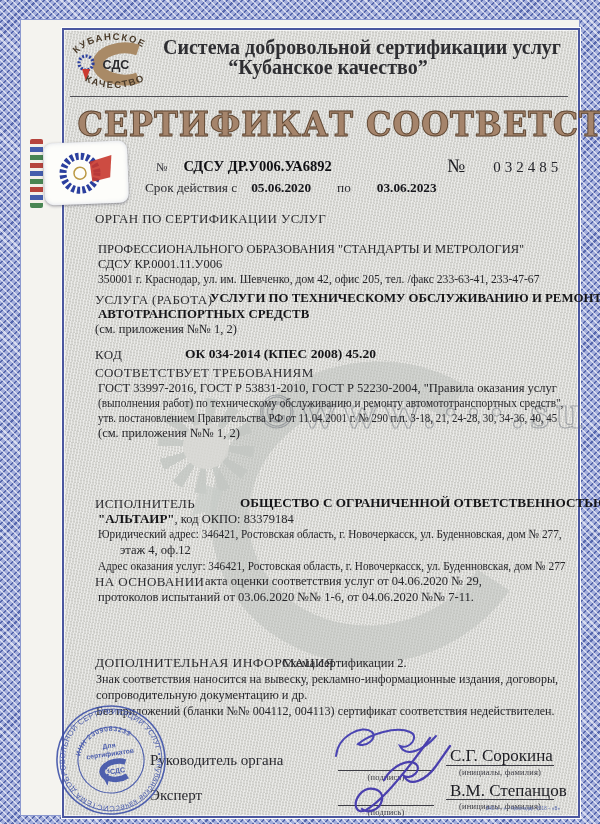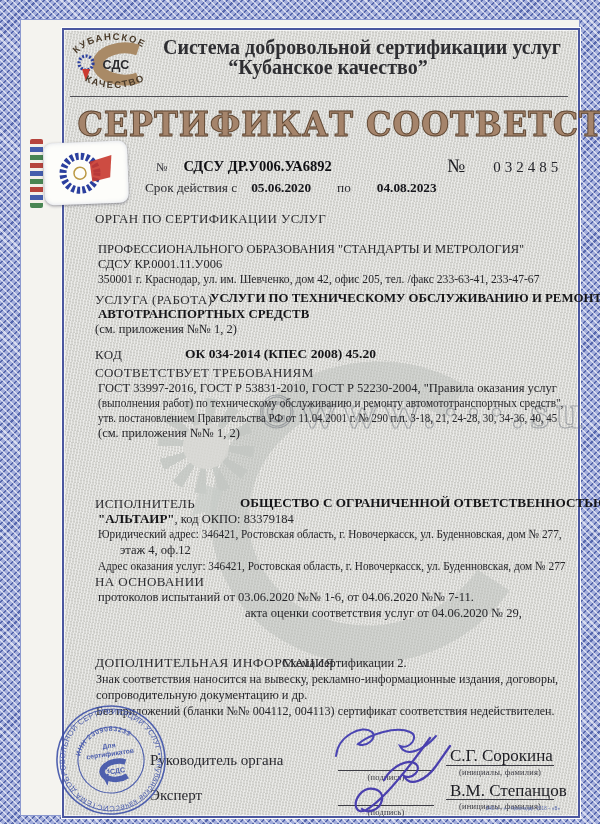--- a/index.html
+++ b/index.html
@@ -126,21 +126,21 @@
 
   <div class="t main-title">СЕРТИФИКАТ СООТВЕТСТВИЯ</div>
 
   <div class="t" style="left:156px;top:157px;">
     <span class="certno-label">№</span><span class="certno-value">СДСУ ДР.У006.УА6892</span>
   </div>
   <div class="t" style="left:447px;top:155px;">
     <span class="blankno-label">№</span><span class="blankno-value">032485</span>
   </div>
   <div class="t validity" style="left:145px;top:180px;">
-    <span>Срок действия с</span><span class="gap14"></span><span class="d">05.06.2020</span><span class="gap26"></span><span>по</span><span class="gap26"></span><span class="d">04.08.2023</span>
+    <span>Срок действия с</span><span class="gap14"></span><span class="d">05.06.2020</span><span class="gap26"></span><span>по</span><span class="gap26"></span><span class="d">03.06.2023</span>
   </div>
 
   <div class="t lbl" style="left:95px;top:211px;">ОРГАН ПО СЕРТИФИКАЦИИ УСЛУГ</div>
   <div class="t body" style="left:98px;top:242px;">ПРОФЕССИОНАЛЬНОГО ОБРАЗОВАНИЯ "СТАНДАРТЫ И МЕТРОЛОГИЯ"</div>
   <div class="t body" style="left:98px;top:257px;text-align:right;">СДСУ КР.0001.11.У006</div>
   <div class="t body s93" style="left:98px;top:272px;">350001 г. Краснодар, ул. им. Шевченко, дом 42, офис 205, тел. /факс 233-63-41, 233-47-67</div>
 
   <div class="t lbl" style="left:95px;top:292px;text-align:center;">УСЛУГА (РАБОТА)</div>
   <div class="t body b" style="left:210px;top:291px;font-size:12.8px;">УСЛУГИ ПО ТЕХНИЧЕСКОМУ ОБСЛУЖИВАНИЮ И РЕМОНТУ</div>
   <div class="t body b" style="left:98px;top:307px;font-size:12.8px;">АВТОТРАНСПОРТНЫХ СРЕДСТВ</div>
@@ -158,21 +158,21 @@
   <div class="t lbl" style="left:95px;top:496px;">ИСПОЛНИТЕЛЬ</div>
   <div class="t b" style="left:196px;top:495px;font-size:13.2px;padding-left:44px;">ОБЩЕСТВО С ОГРАНИЧЕННОЙ ОТВЕТСТВЕННОСТЬЮ</div>
   <div class="t body" style="left:98px;top:511px;">
     <span class="b" style="font-size:13px;">"АЛЬТАИР"</span><span>, код ОКПО: 83379184</span>
   </div>
   <div class="t body s90" style="left:98px;top:527px;">Юридический адрес: 346421, Ростовская область, г. Новочеркасск, ул. Буденновская, дом № 277,</div>
   <div class="t body" style="left:98px;top:543px;margin-left:22px;">этаж 4, оф.12</div>
   <div class="t body s90" style="left:98px;top:559px;">Адрес оказания услуг: 346421, Ростовская область, г. Новочеркасск, ул. Буденновская, дом № 277</div>
 
   <div class="t lbl" style="left:95px;top:574px;">НА ОСНОВАНИИ</div>
-  <div class="t body" style="left:205px;top:606px;margin-left:40px;">акта оценки соответствия услуг от 04.06.2020 № 29,</div>
+  <div class="t body" style="left:205px;top:574px;">акта оценки соответствия услуг от 04.06.2020 № 29,</div>
   <div class="t body" style="left:98px;top:590px;">протоколов испытаний от 03.06.2020 №№ 1-6, от 04.06.2020 №№ 7-11.</div>
 
   <div class="t lbl" style="left:95px;top:655px;font-size:13.5px;">ДОПОЛНИТЕЛЬНАЯ ИНФОРМАЦИЯ</div>
   <div class="t body" style="left:282px;top:656px;">Схема сертификации 2.</div>
   <div class="t body s97" style="left:96px;top:672px;">Знак соответствия наносится на вывеску, рекламно-информационные издания, договоры,</div>
   <div class="t body" style="left:96px;top:688px;">сопроводительную документацию и др.</div>
   <div class="t body s97" style="left:96px;top:704px;">Без приложений (бланки №№ 004112, 004113) сертификат соответствия недействителен.</div>
 
   <div class="t role" style="left:150px;top:752px;">Руководитель органа</div>
   <div class="sig-line" style="left:338px;top:770px;width:96px;"></div>

